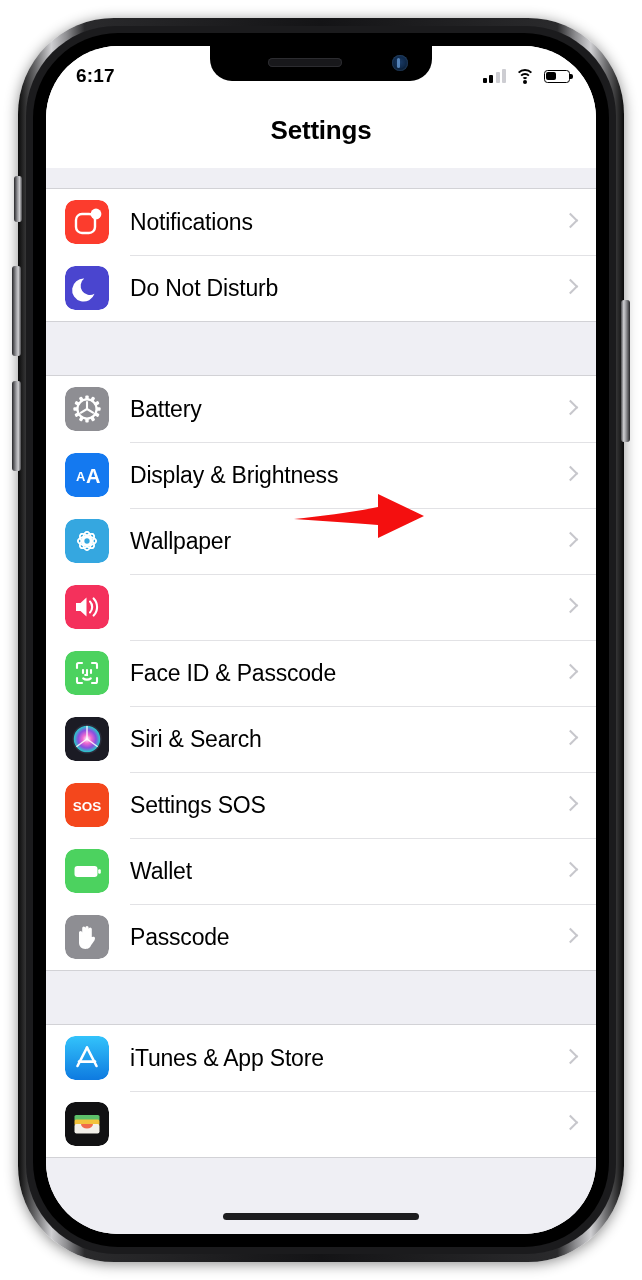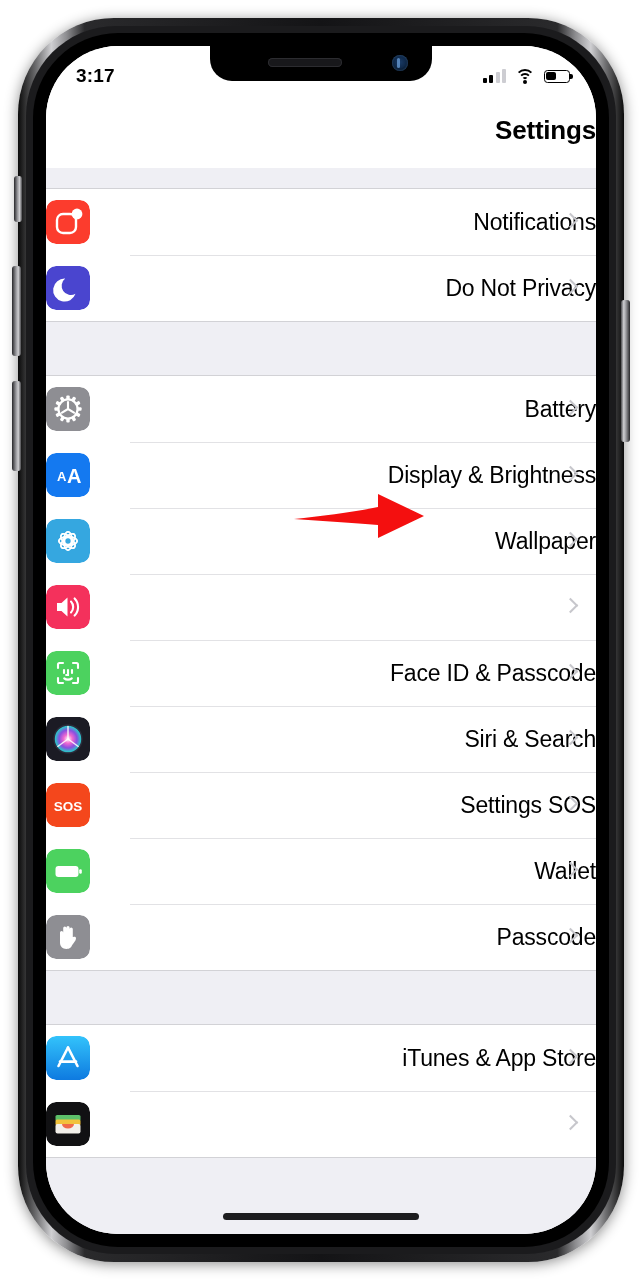--- a/index.html
+++ b/index.html
@@ -91,33 +91,33 @@
   .battery{ position:relative; width:26px; height:13px; border:1.6px solid #000;
     border-radius:3.5px; }
   .battery .lvl{ position:absolute; left:1.4px; top:1.4px; bottom:1.4px;
     background:#000; border-radius:2px; }
   .battery::after{ content:""; position:absolute; right:-3.6px; top:3.6px;
     width:2.2px; height:5px; border-radius:0 2px 2px 0; background:#000; }
 
   
   .navbar{
     position:absolute; top:46px; left:0; width:100%; height:76px;
-    background:#fff; display:flex; align-items:center; justify-content:flex-end; z-index:20;
+    background:#fff; display:flex; align-items:center; justify-content:center; z-index:20;
   }
   .navbar .title{ font-size:26px; font-weight:bold; color:#000; letter-spacing:-.2px; }
 
   
   .list{ position:absolute; top:122px; left:0; width:100%; bottom:0; background:#efeff4; }
   .gap{ background:#efeff4; }
   .gap.top{ height:20px; }
   .gap.mid{ height:53px; }
   .group{ background:#fff; border-top:1px solid #d2d2d6; border-bottom:1px solid #d2d2d6; }
   .row{
     position:relative; display:flex; align-items:center;
-    height:66px; background:#fff;justify-content:space-between;
+    height:66px; padding-left:19px; background:#fff;
   }
   .row + .row::before{
     content:""; position:absolute; left:84px; right:0; top:0; height:1px; background:#e2e2e5;
   }
   .ico{
     width:44px; height:44px; border-radius:10px; flex:0 0 44px;
     position:relative; overflow:hidden;
     display:flex; align-items:center; justify-content:center;
   }
   .label{ margin-left:21px; font-size:23px; color:#000; letter-spacing:-.2px; }
@@ -154,21 +154,21 @@
   <div class="btn-side btn-power"></div>
 
   <div class="screen">
 
     <div class="notch">
       <div class="speaker"></div>
       <div class="camera"></div>
     </div>
 
     <div class="statusbar">
-      <div class="sb-time">3:17</div>
+      <div class="sb-time">6:17</div>
       <div class="sb-right">
         <div class="signal">
           <i class="on"></i>
             <i class="on"></i>
             <i></i>
             <i></i>
         </div>
         <div class="wifi">
           <span></span>
             <span></span>
@@ -199,21 +199,21 @@
             <div class="label">Notifications</div>
             <div class="chev"></div>
           </div>
           <div class="row">
             <div class="ico">
               <svg width="44" height="44" viewBox="0 0 44 44">
                 <rect width="44" height="44" rx="10" fill="#4a45cf"></rect>
         <path d="M29.5,27.8 A11.5,11.5 0 1 1 19.2,12.6 A9.2,9.2 0 0 0 29.5,27.8 Z" fill="#ffffff"></path>
               </svg>
             </div>
-            <div class="label">Do Not Privacy</div>
+            <div class="label">Do Not Disturb</div>
             <div class="chev"></div>
           </div>
         </div>
         <div class="gap mid"></div>
         <div class="group">
           <div class="row">
             <div class="ico">
               <svg width="44" height="44" viewBox="0 0 44 44">
                 <rect width="44" height="44" rx="10" fill="#8e8e93"></rect>
         <g transform="translate(22,22)">

